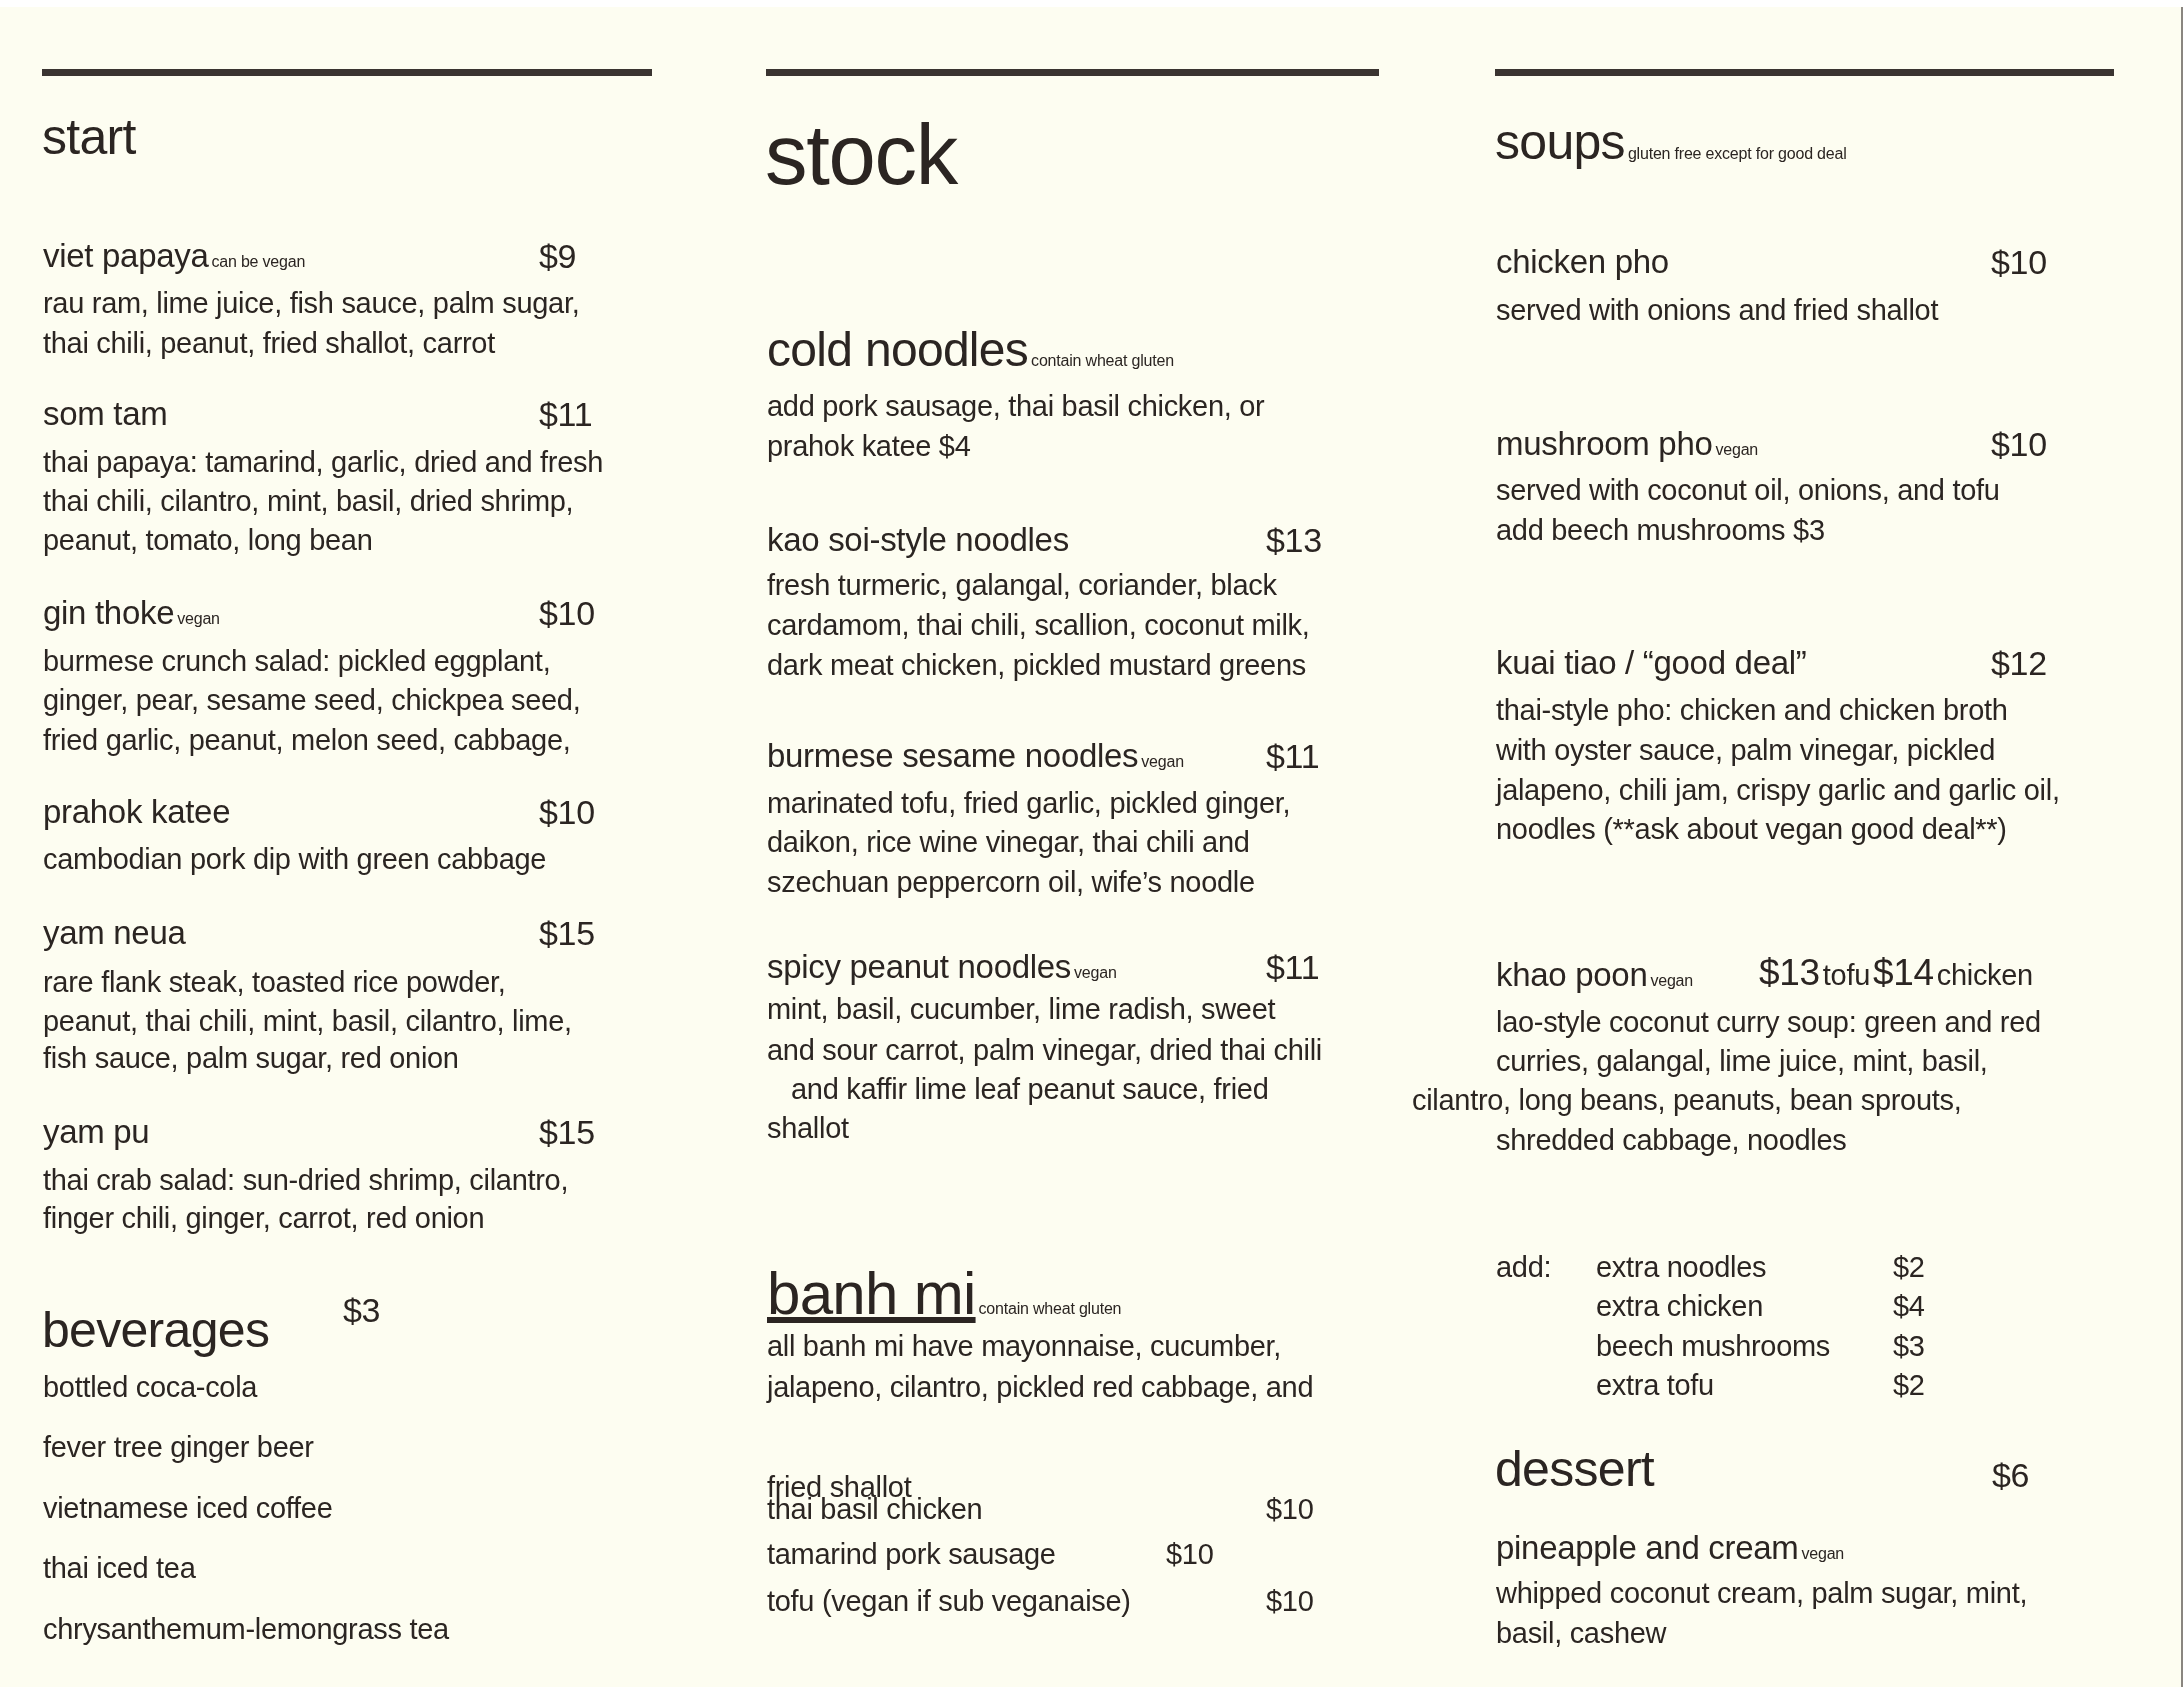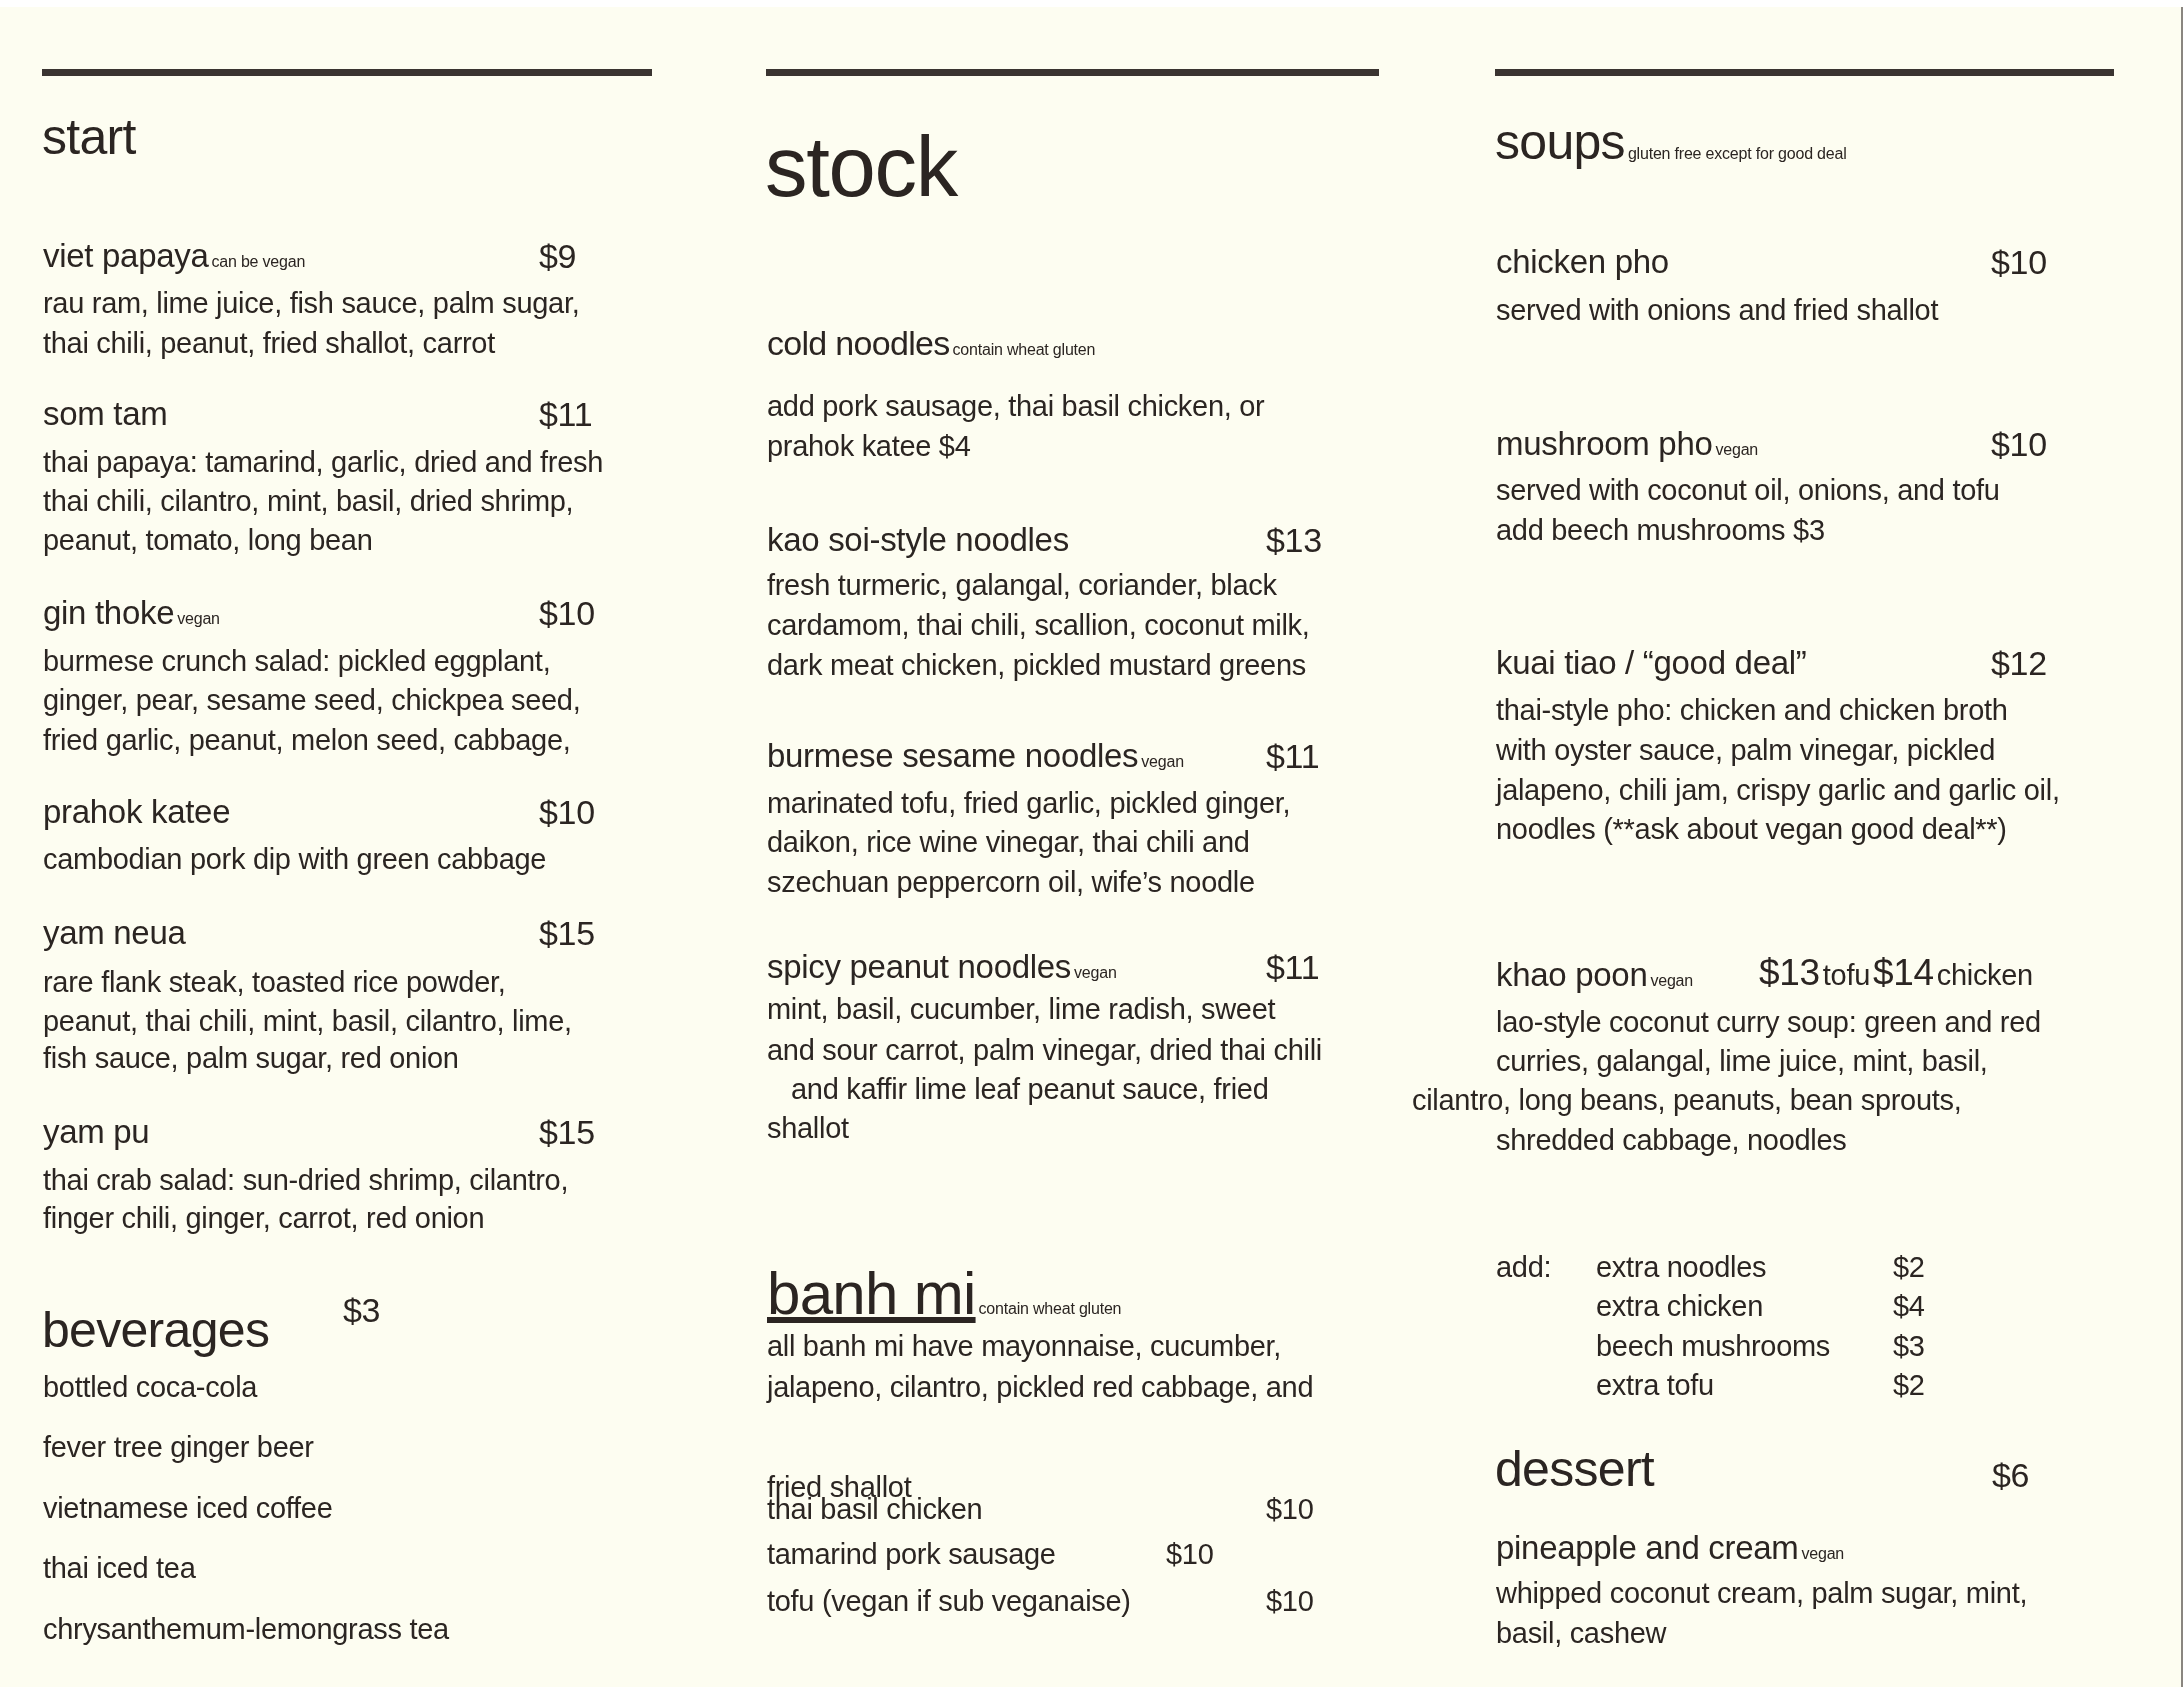--- a/index.html
+++ b/index.html
@@ -10,21 +10,21 @@
     color:#2b2522;
   }
   .paper {
     position:absolute; left:0; top:6.6px; width:2181px; height:1680px;
     background:#fdfdf1;
     border-right:2px solid #8a8680;
   }
   .rule { position:absolute; height:7.3px; background:#3a3431; top:62px; }
   .t { position:absolute; white-space:nowrap; line-height:1; }
   .h-sec { font-size:50px; letter-spacing:-0.7px; }
-  .h-big { font-size:85px; letter-spacing:-1.3px;margin-top:12px; }
+  .h-big { font-size:85px; letter-spacing:-1.3px; }
   .h-mid { font-size:53px; letter-spacing:-0.7px; }
   .name { font-size:33px; letter-spacing:-0.3px; }
   .desc { font-size:29px; letter-spacing:-0.3px; }
   .note { font-size:16px; letter-spacing:-0.2px; }
   .price { font-size:34px; letter-spacing:-0.3px; }
   .pricebig { font-size:37px; letter-spacing:-0.3px; }
 </style>
 </head>
 <body>
 
@@ -96,21 +96,21 @@
     <div class="t desc" style="left:43px;top:1487px;">vietnamese iced coffee</div>
     <div class="t desc" style="left:43px;top:1547px;">thai iced tea</div>
     <div class="t desc" style="left:43px;top:1608px;">chrysanthemum-lemongrass tea</div>
   </div>
 
   <div>
     <div class="t h-big" style="left:765px;top:105px;">stock</div>
 
     <div>
       <div class="t" style="left:767px;top:319px;">
-        <span class="h-mid" style="font-size:34px;">cold noodles</span>
+        <span class="h-mid" style="font-size:48px;">cold noodles</span>
         <span class="note">contain wheat gluten</span>
       </div>
       <div class="t desc" style="left:767px;top:385px;">add pork sausage, thai basil chicken, or</div>
       <div class="t desc" style="left:767px;top:425px;">prahok katee $4</div>
 
       <div>
         <div class="t name" style="left:767px;top:516px;">kao soi-style noodles</div>
         <div class="t price" style="left:1266px;top:516px;">$13</div>
         <div class="t desc" style="left:767px;top:564px;">fresh turmeric, galangal, coriander, black</div>
         <div class="t desc" style="left:767px;top:604px;">cardamom, thai chili, scallion, coconut milk,</div>

